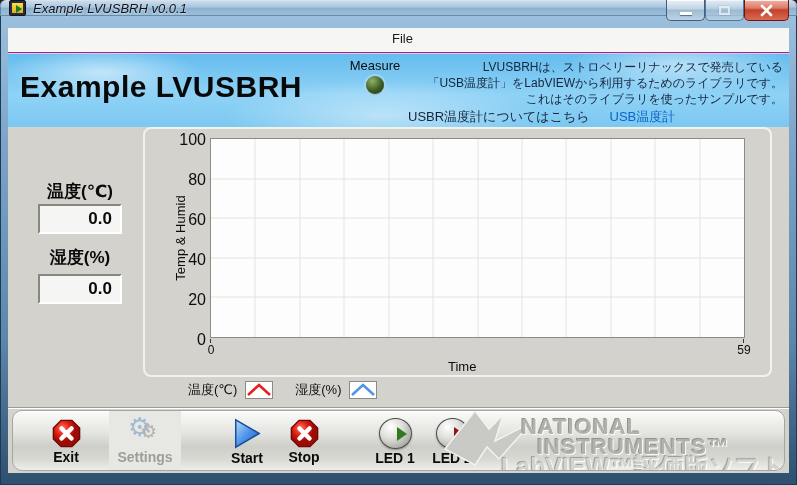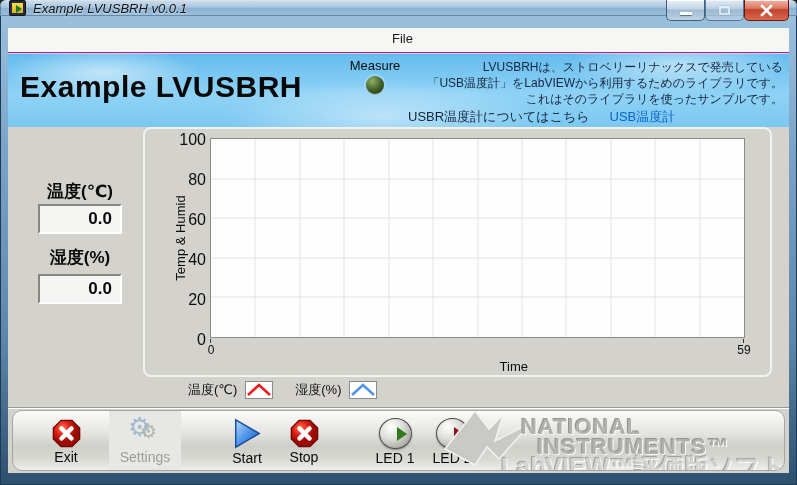--- a/index.html
+++ b/index.html
@@ -66,35 +66,35 @@
   
   .chart-frame { position:absolute; left:135px; top:99px; width:629px; height:250px;
                  border:2px solid #f2f2ef; border-radius:8px; }
   .plot { position:absolute; left:202px; top:110px; width:535px; height:200px;
           background:#fdfdfd; border:1px solid #8a8a86; }
   .ylab { position:absolute; left:117px; top:203px; width:110px; height:14px; text-align:center;
           font-size:13px; color:#0d0d0d; transform:rotate(-90deg); }
   .ytick { position:absolute; width:30px; text-align:right; font-size:16px; color:#0d0d0d; left:168px; }
   .xtick { position:absolute; width:30px; font-size:12px; color:#0d0d0d; top:315px; }
   .tickmark { position:absolute; width:1px; height:4px; background:#333; top:311px; }
-  .xlab { position:absolute; left:440px; top:331px; width:80px; text-align:right; font-size:13px; color:#0d0d0d; }
+  .xlab { position:absolute; left:440px; top:331px; width:80px; text-align:left; font-size:13px; color:#0d0d0d; }
 
   .legend { position:absolute; left:180px; top:352px; height:20px; display:flex; align-items:center; gap:8px; }
   .legend-label { font-size:13px; color:#0d0d0d; }
   .legend-box { width:28px; height:18px; background:#fff; border:1px solid #8a8a86; margin-right:14px; cursor:pointer; }
 
   
   .toolbar-sep { position:absolute; left:0; top:379px; width:781px; height:2px;
                  border-top:1px solid #9a9a95; border-bottom:1px solid #ffffff; }
   .toolbar { position:absolute; left:4px; top:382px; width:773px; height:61px; border-radius:10px;
              background:linear-gradient(180deg,#fbfbf9 0%,#e3e3df 38%,#cfcfca 60%,#d9d9d4 82%,#eeeeea 100%);
              border:1px solid #a6a6a1; box-shadow:inset 0 1px 0 #fff; overflow:hidden; }
   .tool-btn { position:absolute; top:0; height:61px; display:flex; flex-direction:column;
               align-items:center; justify-content:center; gap:1px; cursor:pointer; }
-  .tool-label { font-size:14px; font-weight:normal; color:#0a0a0a; }
+  .tool-label { font-size:14px; font-weight:bold; color:#0a0a0a; }
   .tool-btn.disabled { background:#e7e7e4; cursor:default; }
   .tool-btn.disabled .tool-label { color:#9d9d99; }
   .gear-wrap { position:relative; width:34px; height:30px; }
   .gear1 { position:absolute; left:0; top:-6px; font-family:"DejaVu Sans",sans-serif; font-size:26px; color:#a3bbd2; }
   .gear2 { position:absolute; left:12px; top:2px; font-family:"DejaVu Sans",sans-serif; font-size:19px; color:#b3b3af; }
   .led-btn { width:33px; height:31px; border-radius:50%; border:1px solid #4a4a46; position:relative;
              background:radial-gradient(circle at 35% 28%, #ffffff, #dededa 40%, #a7a7a2 80%, #8a8a85 100%);
              box-shadow:0 1px 2px rgba(0,0,0,.35); }
   .led-tri { position:absolute; left:17px; top:8px; width:0; height:0;
              border-top:7px solid transparent; border-bottom:7px solid transparent; }

